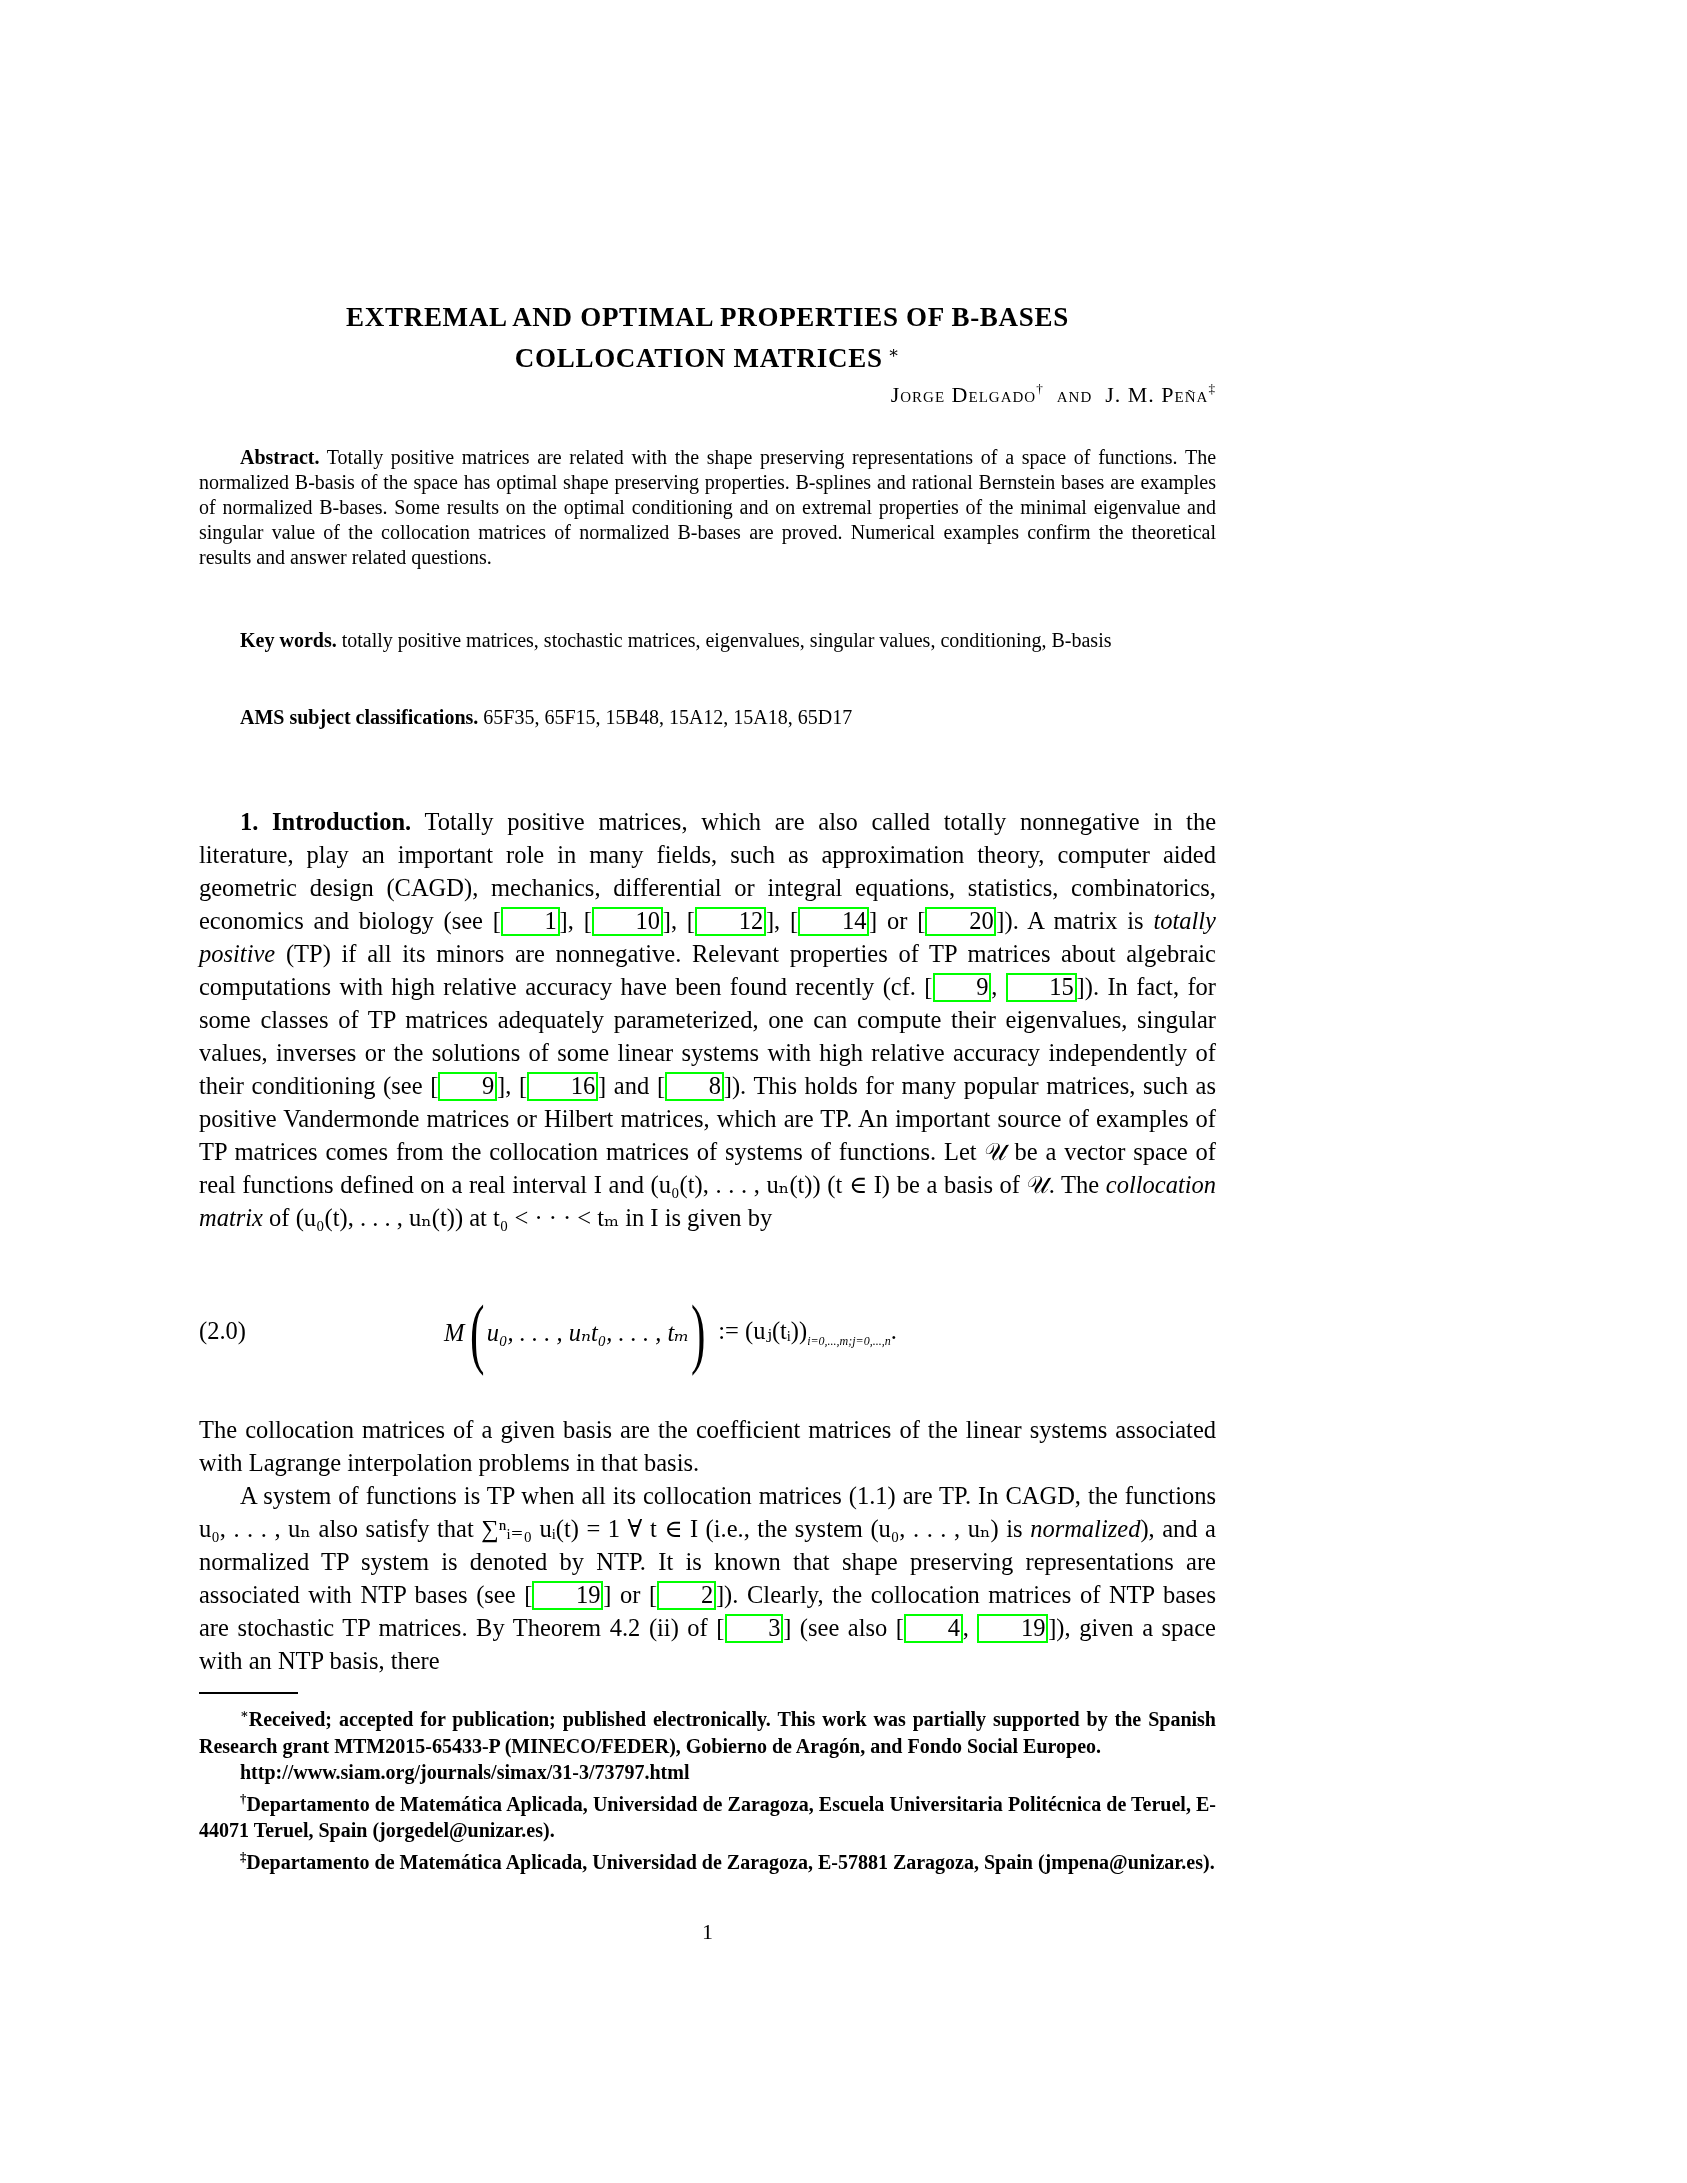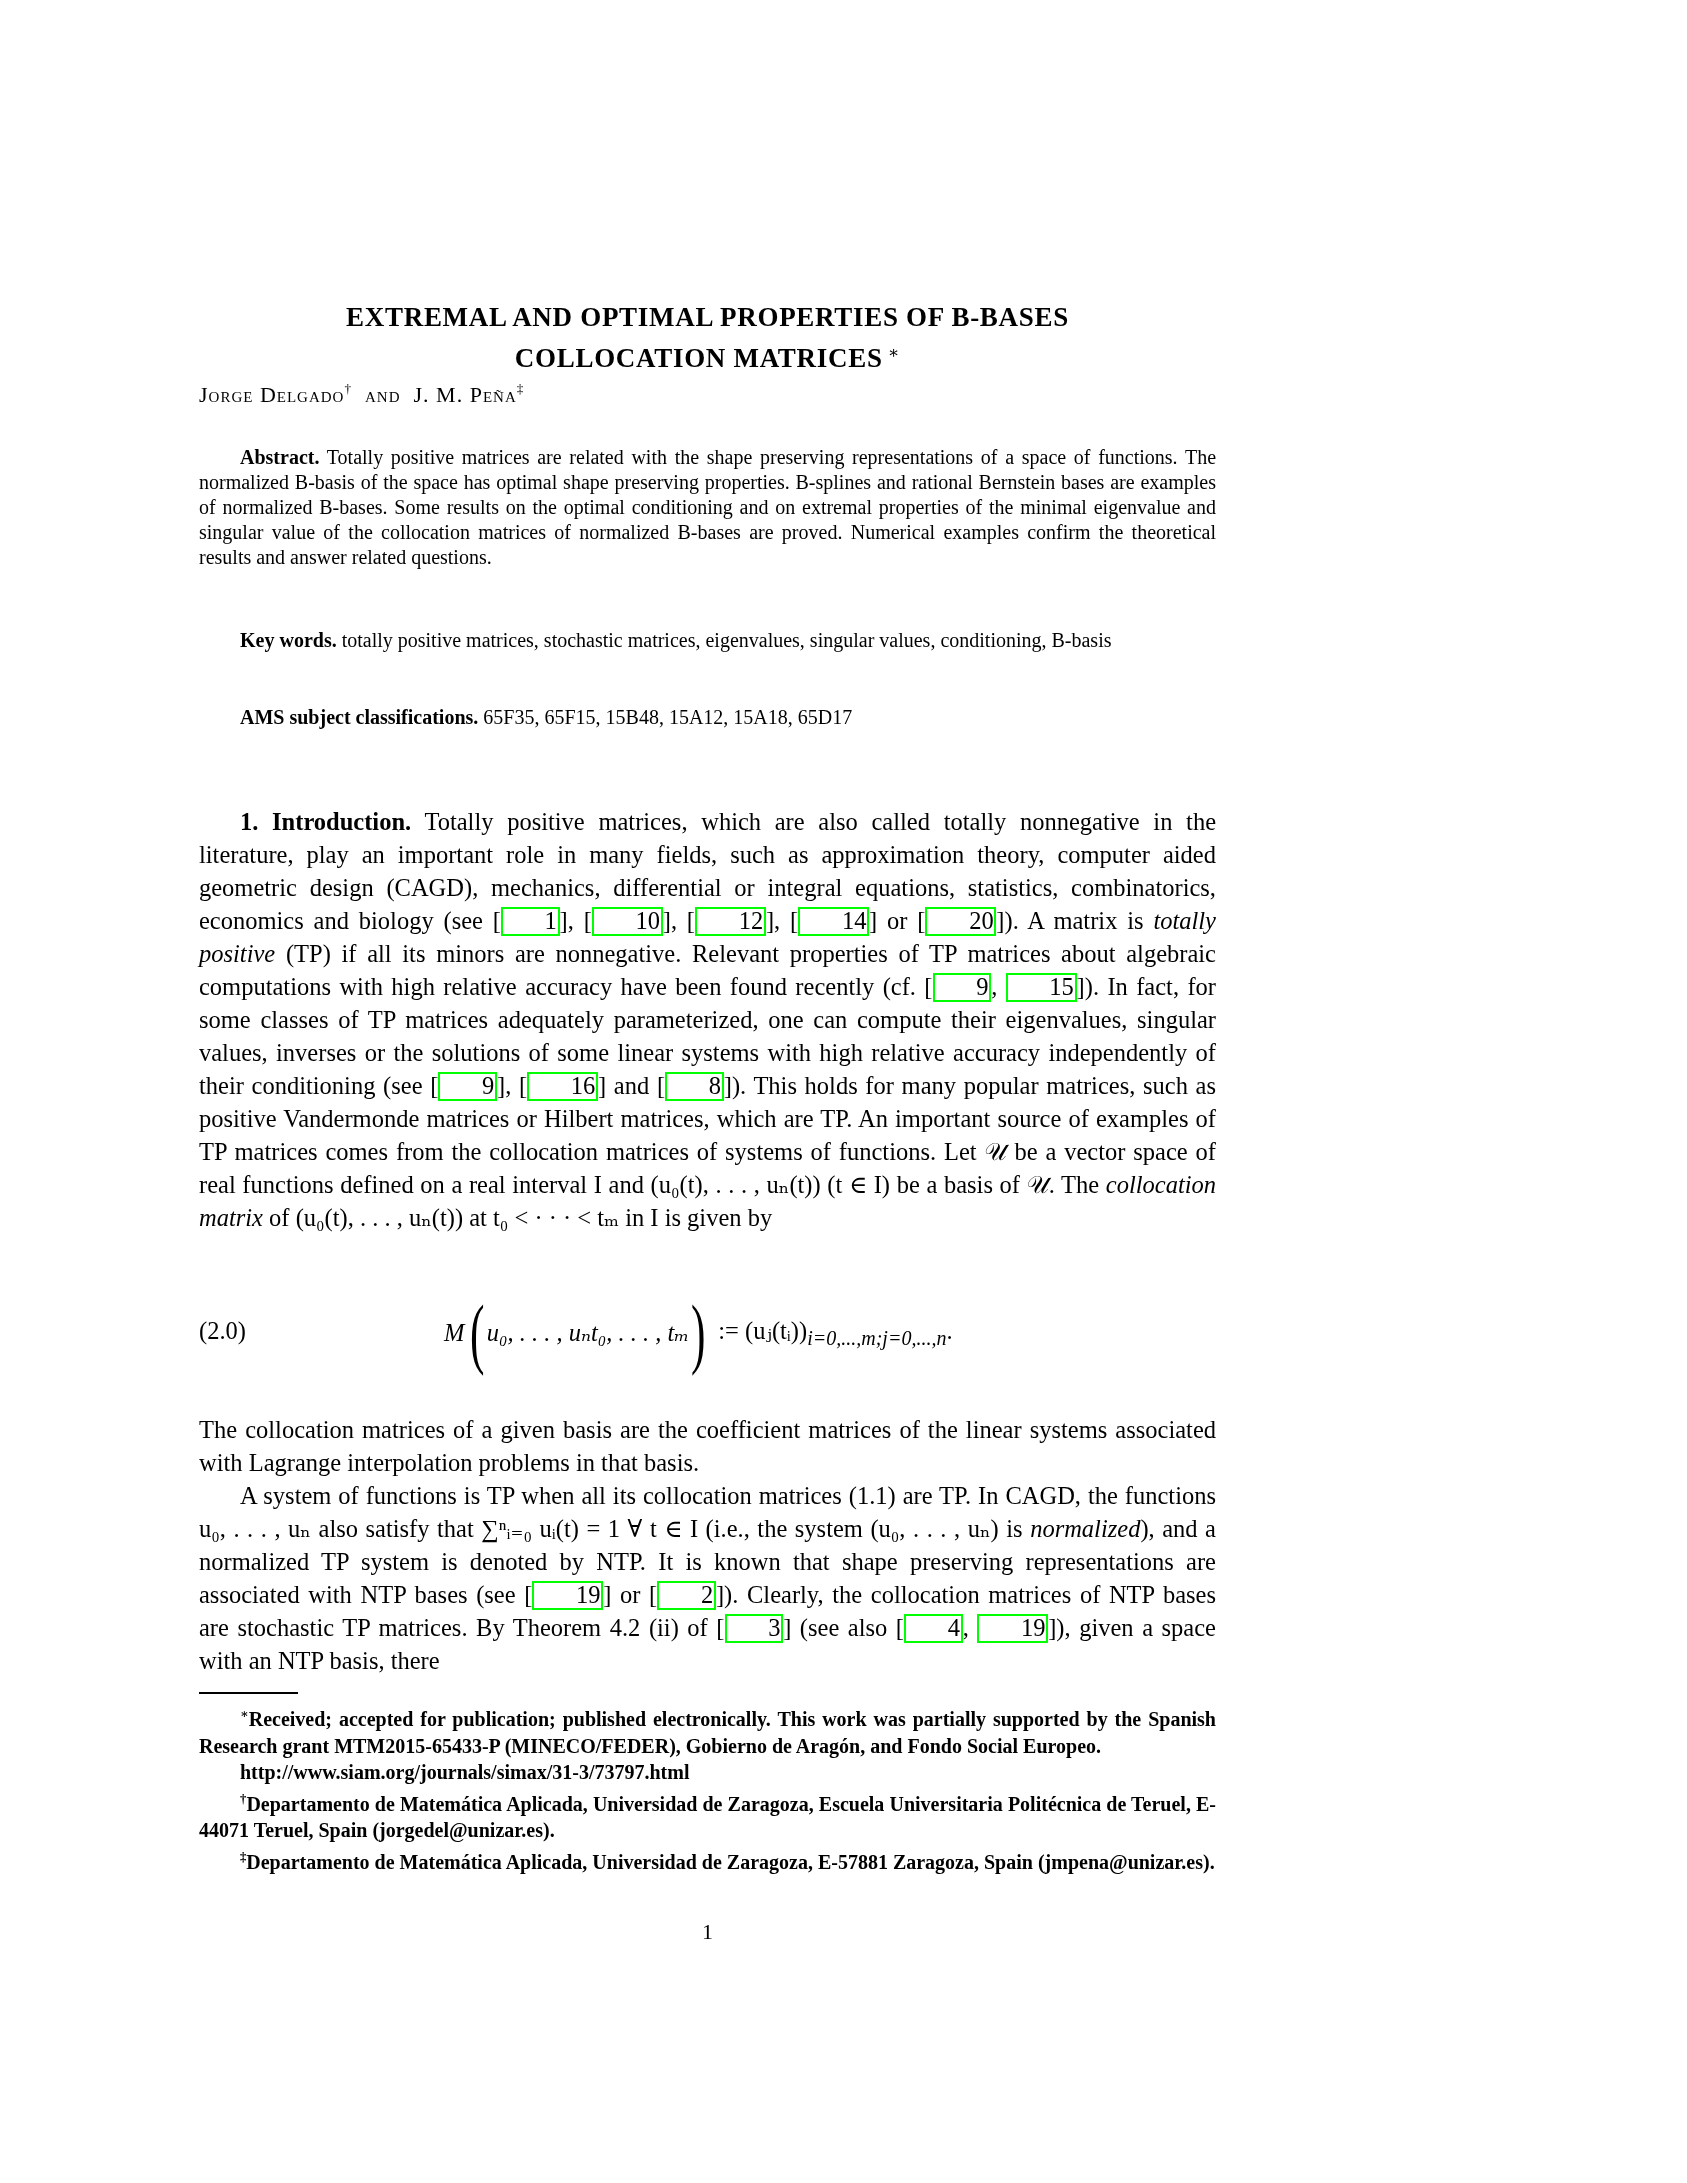--- a/index.html
+++ b/index.html
@@ -2,38 +2,38 @@
 <html style="font-size:10.6px"><head>
 <meta charset="utf-8">
 <style>
   html, body { margin: 0; padding: 0; background: #ffffff; }
   body { width: 1688px; height: 2183px; position: relative; overflow: hidden;
          font-family: "Liberation Serif", "DejaVu Serif", serif; color: #000; }
   .abs { position: absolute; }
   .title { left: 199px; width: 1017px; top: 299px; text-align: center;
            font-weight: bold; font-size: 27px; line-height: 36px; letter-spacing: 0.7px; }
   .title sup { font-weight: normal; font-size: 17px; vertical-align: 9.3px; margin-left: 5.3px; }
-  .authors { left: 199px; width: 1017px; top: 381px; text-align: left;
+  .authors { left: 199px; width: 1017px; top: 381px; text-align: right;
              font-size: 22px; letter-spacing: 1px; }
   .authors .sc { font-variant: small-caps; }
   .authors sup { font-size: 13.2px; vertical-align: 9.3px; }
   .block { left: 199px; width: 1017px; }
   .small { font-size: 20px; line-height: 25px; text-align: justify; }
   .small .lead { font-weight: bold; margin-top: 35px; }
   .indent { text-indent: 41px; }
   .body { font-size: 24.5px; line-height: 33px; text-align: justify; margin-top: 22px; }
   .body .sechead { font-weight: bold; }
   .cite { display: inline-block; border: 2px solid #00ff00; line-height: 1; padding: 0 0.7px; }
   .eqrow { left: 199px; width: 1017px; top: 1296px; height: 73px; font-size: 24.5px; }
   .eqnum { position: absolute; left: 0; top: 21px; }
   .eq { position: absolute; left: 245px; top: 0; display: flex; align-items: center; height: 73px; font-style: italic; }
   .paren { font-size: 79px; font-style: normal; font-weight: 200; line-height: 1; transform: scaleX(0.55); display: inline-block; }
   .stack { display: inline-flex; align-items: center; line-height: 32px; margin: 0 -4px; }
   .rest { font-style: normal; margin-left: 6.6px; }
-  .rest sub { font-size: 20px; font-style: italic; }
+  .rest sub { font-size: 12px; font-style: italic; }
   .fnrule { left: 199px; top: 1692px; width: 99px; height: 2px; background: #000; }
   .fn { left: 199px; width: 1017px; top: 1701px; font-size: 20px; line-height: 26.5px; text-align: justify; }
   .fn p { margin: 0; font-weight: bold; }
   .fn sup { font-size: 12.6px; vertical-align: 8px; }
   .pagenum { left: 199px; width: 1017px; top: 1919px; text-align: center; font-size: 22px; }
   p { margin: 0; }
 </style>
 </head>
 <body>
 

